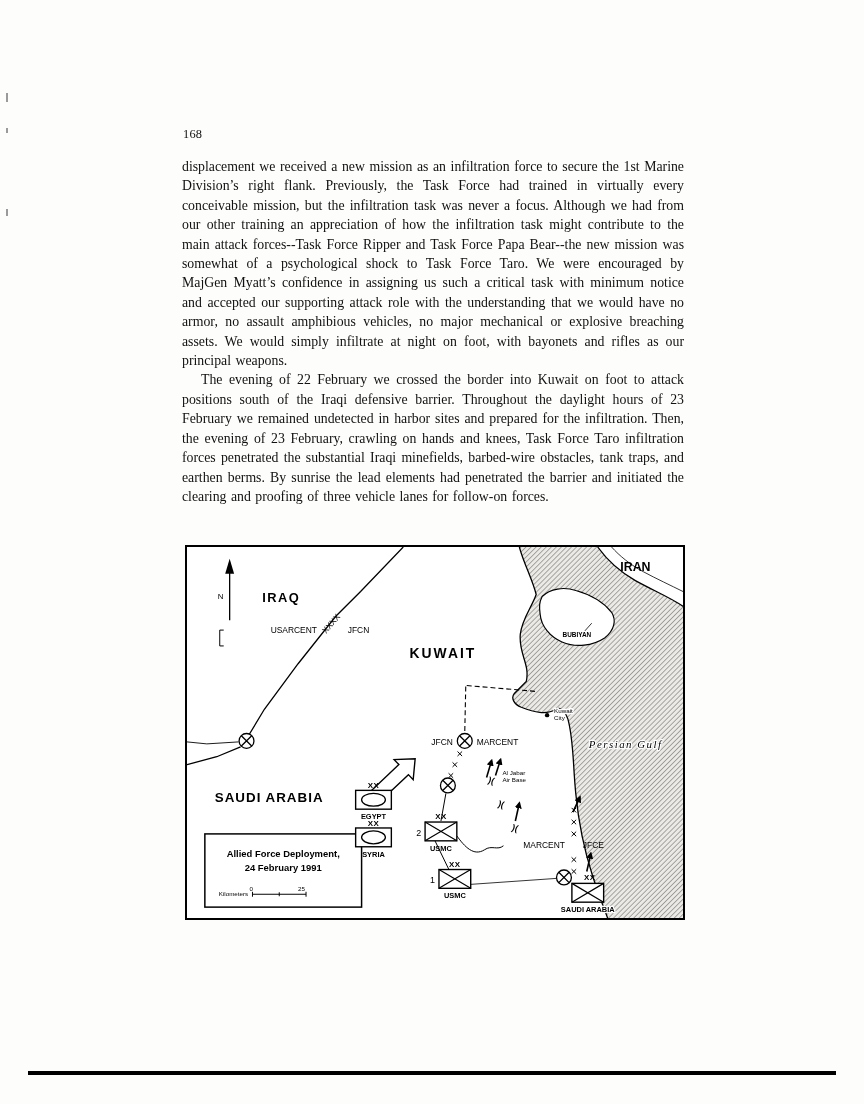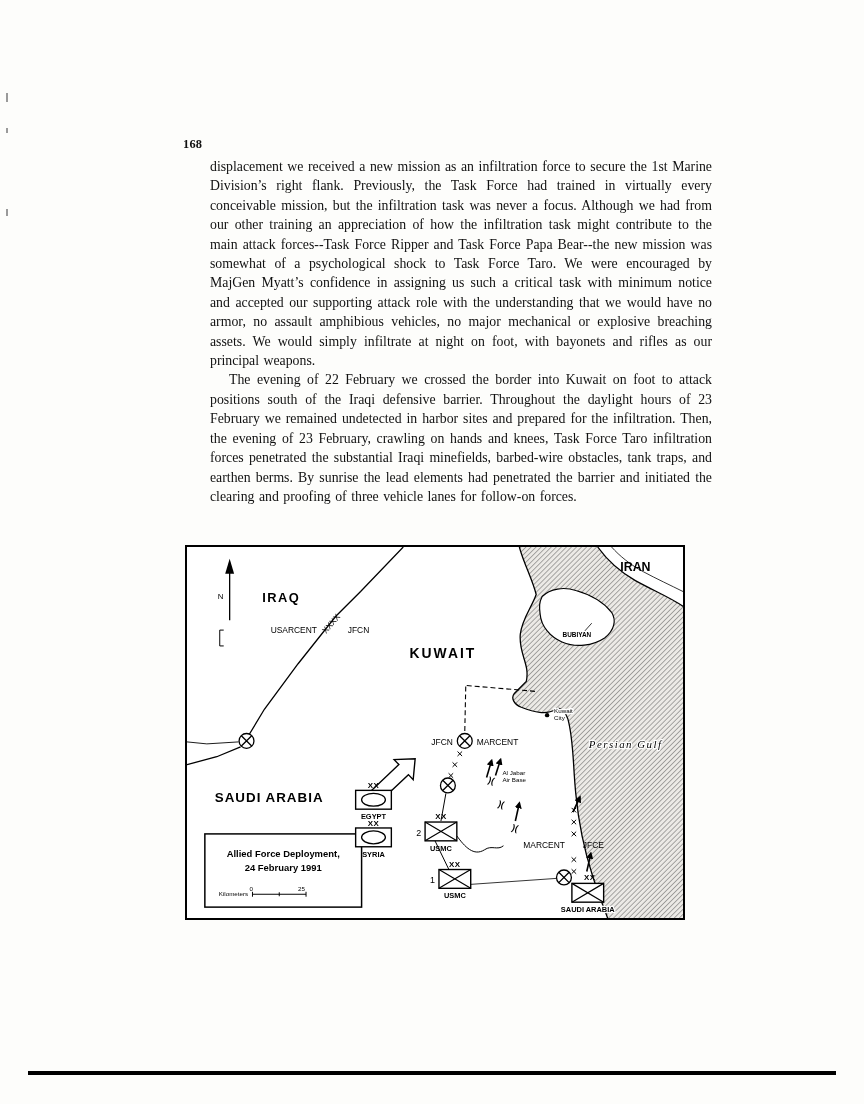--- a/index.html
+++ b/index.html
@@ -3,26 +3,26 @@
 <meta charset="utf-8">
 <style>
   * { margin:0; padding:0; box-sizing:border-box; }
   html,body { width:864px; height:1104px; }
   body { background:#fdfdfb; position:relative; font-family:"Liberation Serif","DejaVu Serif",serif; color:#111; }
 
   .page { position:absolute; inset:0; }
 
   .artifact { position:absolute; background:#9a9a9a; }
 
-  .running-head { position:absolute; left:183px; top:137px; width:501px;
+  .running-head { position:absolute; left:183px; top:127px; width:501px;
     display:flex; justify-content:space-between; align-items:flex-end;
-    font-weight:bold; font-size:12.4px; letter-spacing:0.2px; }
+    font-weight:normal; font-size:12.4px; letter-spacing:0.2px; }
 
   .body-text { position:absolute; left:182px; top:157px; width:502px;
-    font-size:13.8px; line-height:19.4px; text-align:justify;margin-left:28px; }
+    font-size:13.8px; line-height:19.4px; text-align:justify; }
   .body-text p { margin:0; word-spacing:1px; }
   .body-text p.indent { text-indent:19px; }
 
   .map-figure { position:absolute; left:185px; top:545px; width:500px; height:375px;
     border:2px solid #000; background:#fff; }
   .map-figure svg { display:block; width:100%; height:100%; }
 
   svg text { font-family:"Liberation Sans","DejaVu Sans",sans-serif; fill:#000; }
   .country { font-weight:bold; }
   .halo { stroke:#fff; stroke-width:2.4px; paint-order:stroke; stroke-linejoin:round; }

